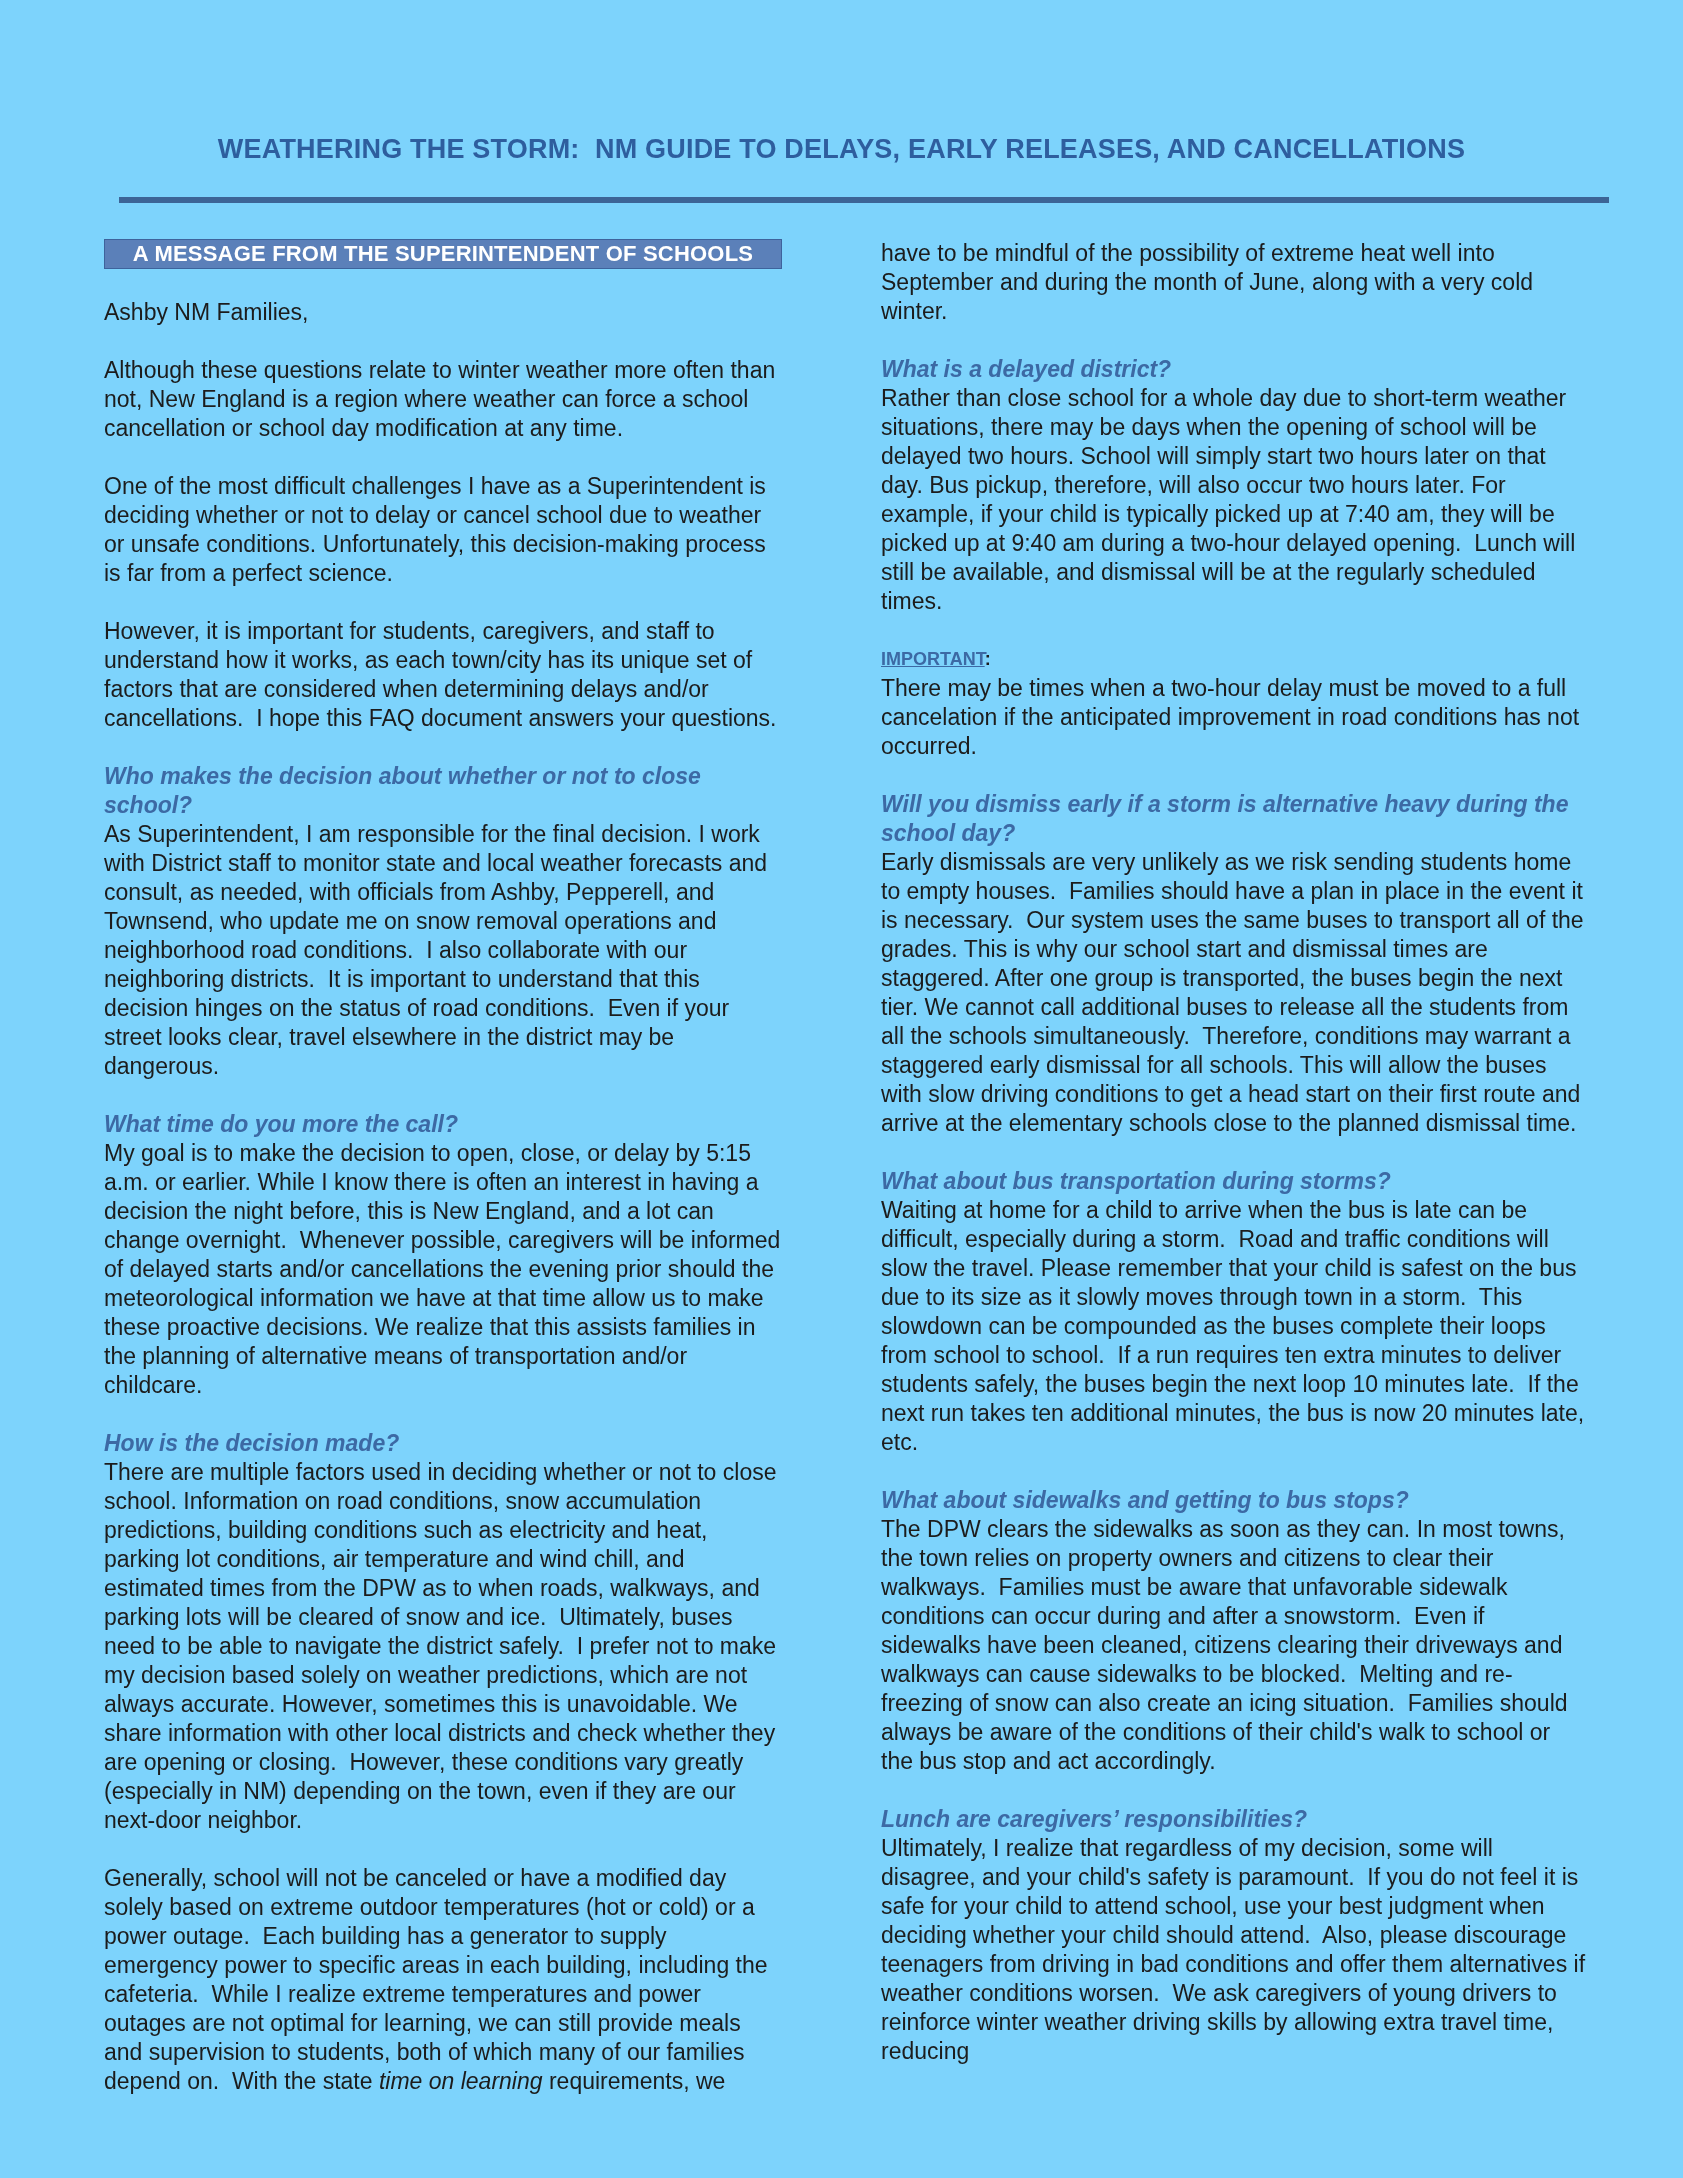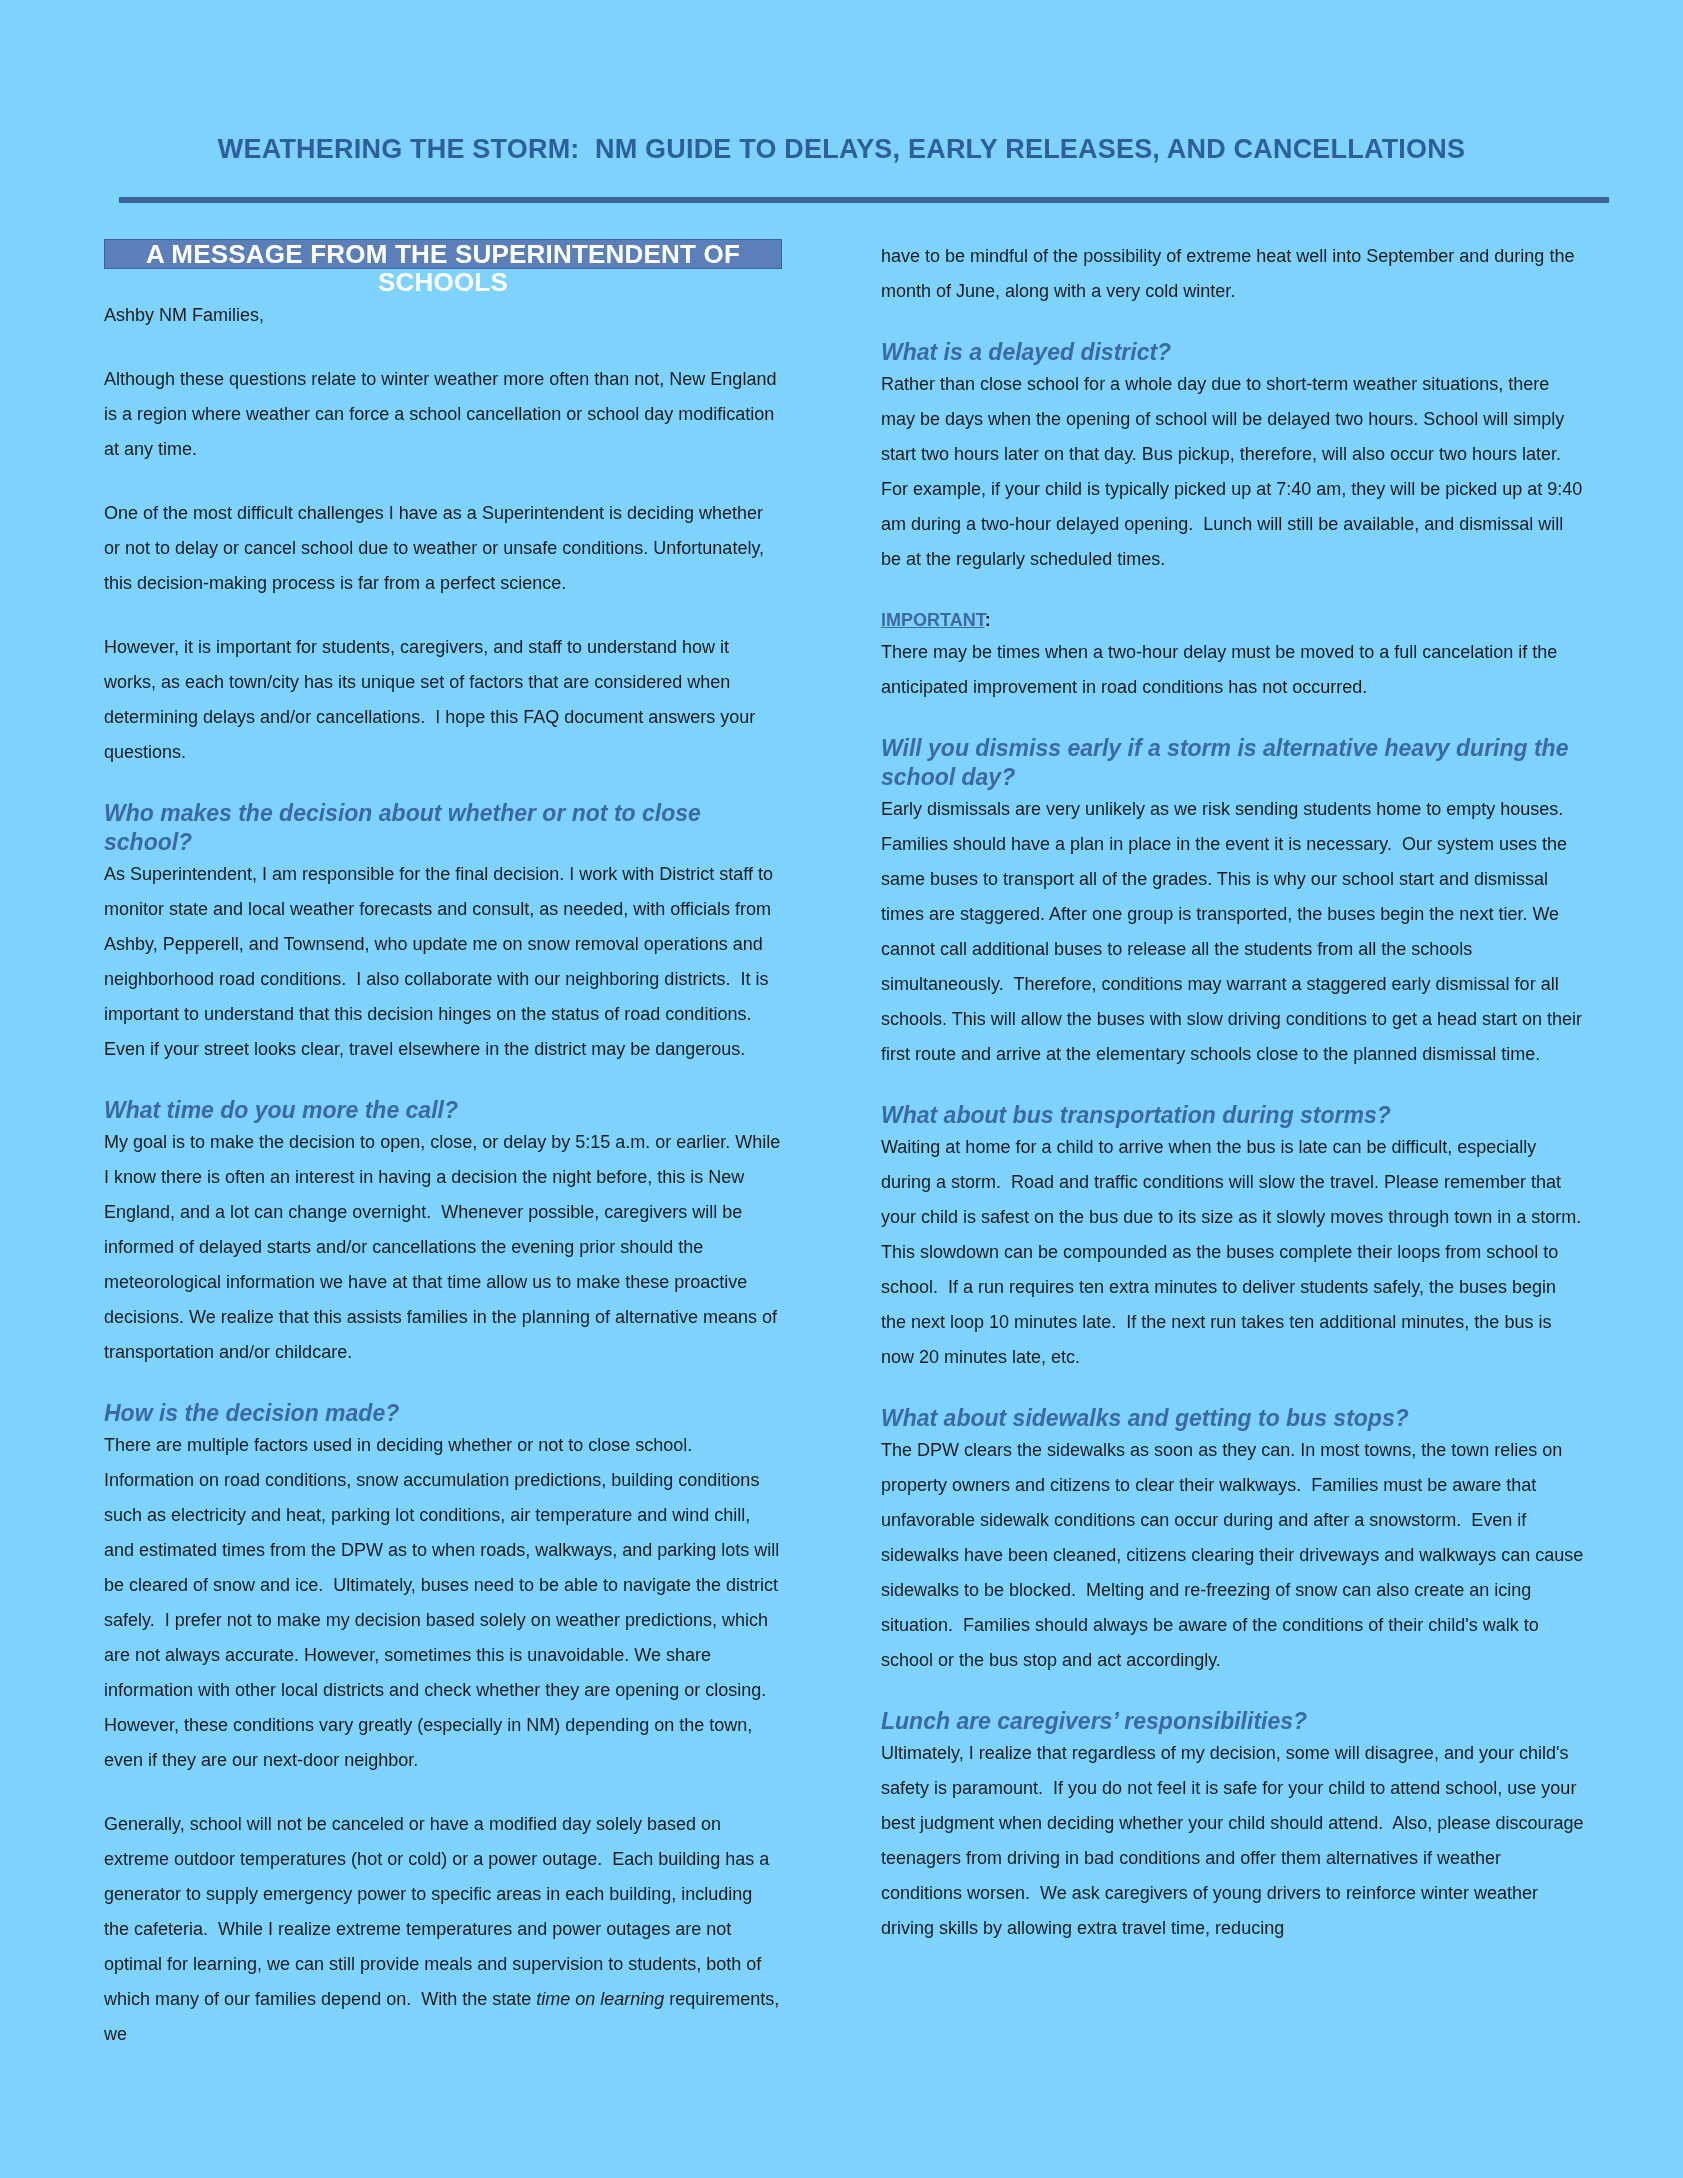--- a/index.html
+++ b/index.html
@@ -46,29 +46,29 @@
   .col-left{width:678px;}
   .col-right{width:705px;}
   .banner{
     box-sizing:border-box;
     height:30px;
     line-height:28px;
     background:var(--banner-bg);
     border:1px solid #3e639c;
     color:#ffffff;
     font-weight:bold;
-    font-size:26px;
+    font-size:22px;
     text-align:center;
     letter-spacing:0.2px;
     margin:0 0 29px 0;
   }
   p.para{
     margin:0 0 29px 0;
-    font-size:18px;
-    line-height:35px;
+    font-size:23px;
+    line-height:29px;
     white-space:pre-wrap;
   }
   .blocks > :last-child{margin-bottom:0;}
   h2.faq-heading{
     margin:0;
     font-size:23px;
     line-height:29px;
     color:var(--heading-color);
     font-weight:bold;
     font-style:italic;

